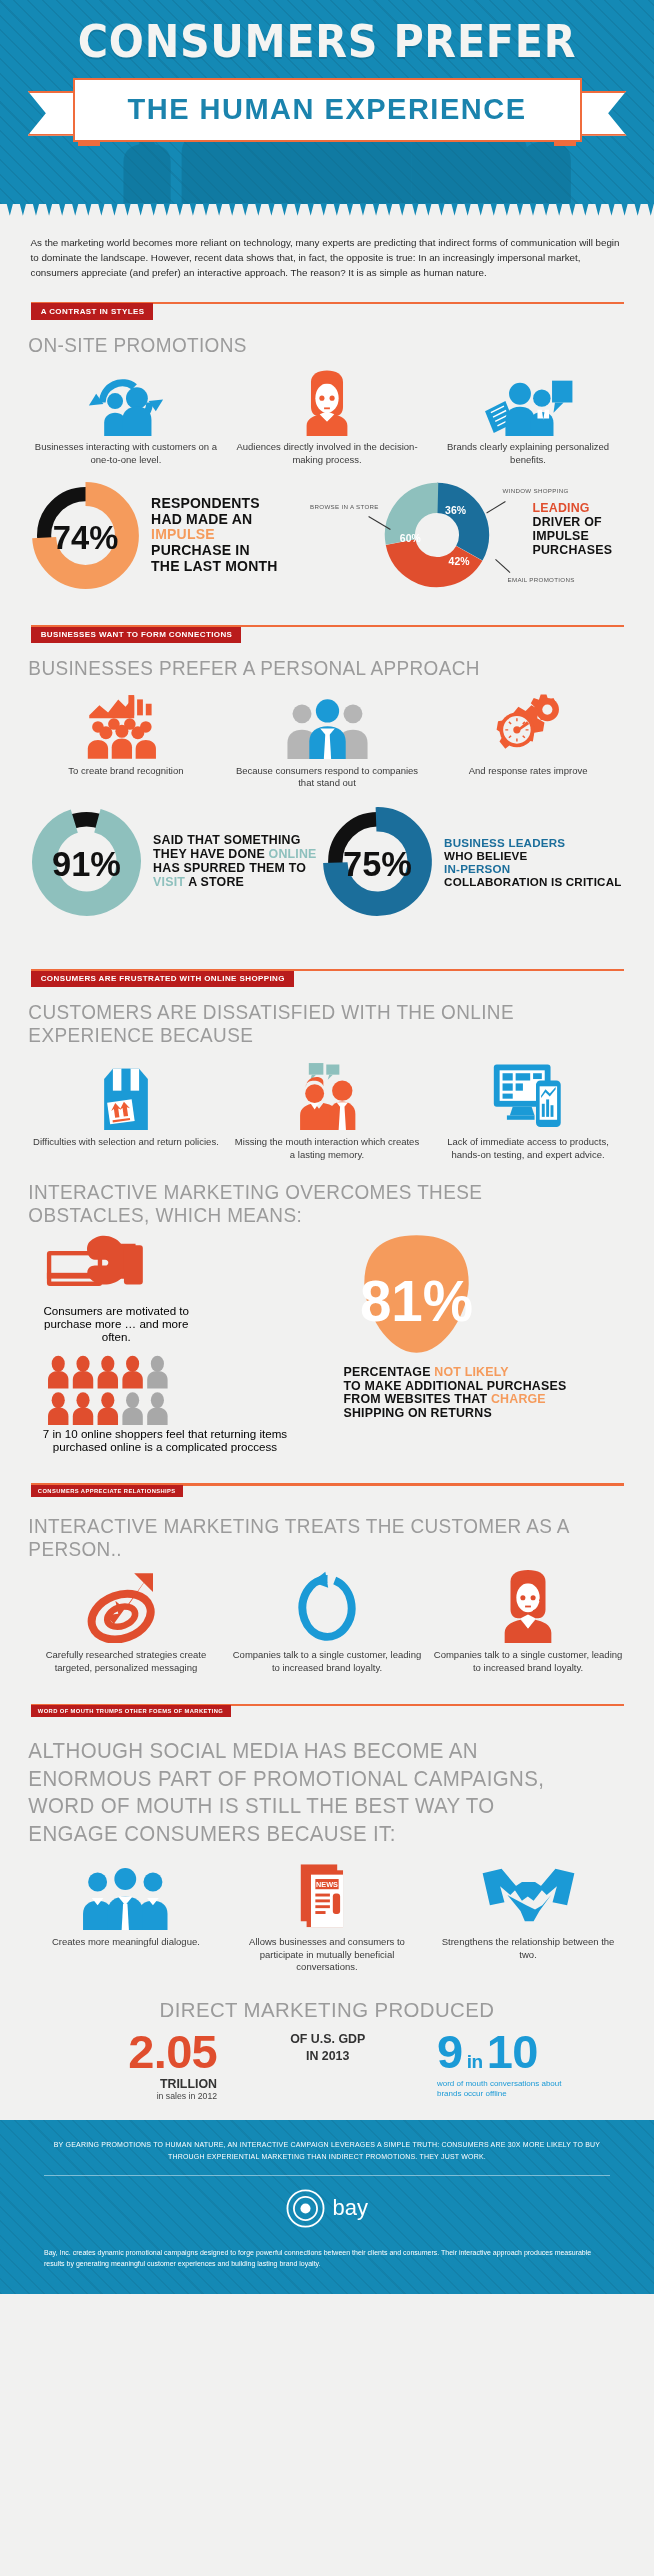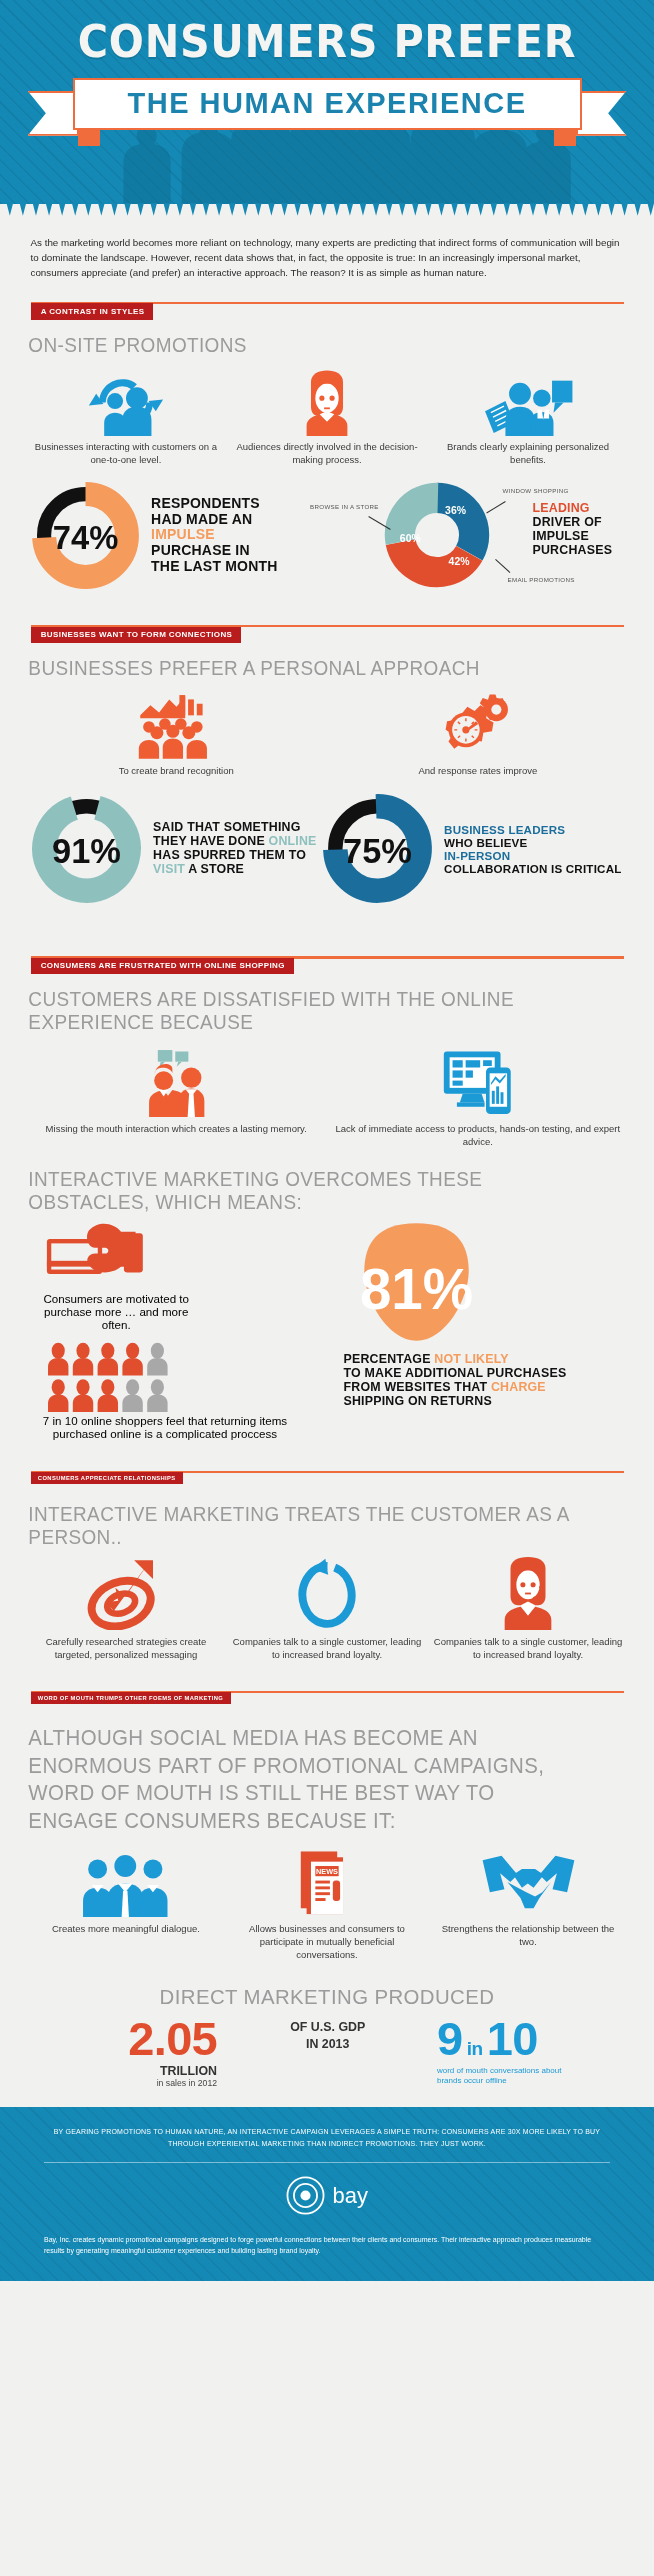--- a/index.html
+++ b/index.html
@@ -8,21 +8,21 @@
 
   
   .header{position:relative;height:204px;background:#1489b5;overflow:hidden;}
   .header .stripes{position:absolute;inset:0;
     background:repeating-linear-gradient(45deg,rgba(0,0,0,.07) 0 1.5px,rgba(0,0,0,0) 1.5px 10.2px);}
   .crowd{position:absolute;left:0;right:0;bottom:0;height:138px;opacity:.45;}
   .h-title{position:relative;text-align:center;padding-top:14.5px;
     font-family:"Liberation Sans Narrow","DejaVu Sans Condensed","Liberation Sans",sans-serif;
     font-weight:bold;font-size:45px;letter-spacing:0.7px;color:#f4f4f2;
     transform:scaleX(1.02);text-shadow:0 1.5px 0 rgba(0,0,0,.12);}
-  .ribbon{position:relative;margin:10.2px auto 0;width:509px;height:52px;text-align:center;}
+  .ribbon{position:relative;margin:10.2px auto 0;width:509px;height:64px;text-align:center;}
   .ribbon .tail{position:absolute;top:13px;width:51px;height:45px;background:#fff;border:2.2px solid #f06c3c;}
   .ribbon .tail.l{left:-45px;clip-path:polygon(0 0,100% 0,100% 100%,0 100%,36% 50%);}
   .ribbon .tail.r{right:-45px;clip-path:polygon(0 0,100% 0,64% 50%,100% 100%,0 100%);}
   .ribbon .tab{position:absolute;top:51px;width:22px;height:17.4px;background:#f06c3c;}
   .ribbon .tab.l{left:5.8px}.ribbon .tab.r{right:5.8px}
   .ribbon .body{position:absolute;inset:0;background:#fff;border:2.2px solid #f06c3c;
     display:flex;align-items:center;justify-content:center;}
   .ribbon .body span{font-family:"Liberation Sans Narrow","Liberation Sans",sans-serif;
     font-weight:bold;font-size:29px;letter-spacing:1.5px;color:#1b83ad;}
   .sawtooth{position:relative;height:11.6px;background:#f1f1f0;}
@@ -265,20 +265,37 @@
             <path d="M8 92V78c0-8 7-12 14-12s14 4 14 12v14z"></path>
             <path d="M41 92V76c0-8 7-12 14-12s14 4 14 12v16z"></path>
             <path d="M74 92V78c0-8 7-12 14-12s14 4 14 12v14z"></path>
           </g>
         </svg>
       </div>
       <div class="cap">To create brand recognition</div>
     </div>
     <div class="col">
       <div class="ico">
+        <svg width="95" height="67" viewBox="0 0 130 92">
+          <g fill="#b5b5b5">
+            <circle cx="30" cy="30" r="13"></circle>
+              <path d="M10 92V70c0-12 9-18 20-18s20 6 20 18v22z"></path>
+            <circle cx="100" cy="30" r="13"></circle>
+              <path d="M80 92V70c0-12 9-18 20-18s20 6 20 18v22z"></path>
+          </g>
+          <circle cx="65" cy="26" r="16" fill="#1b9ad6"></circle>
+          <path d="M40 92V68c0-14 11-21 25-21s25 7 25 21v24z" fill="#1b9ad6"></path>
+          <path d="M55 50h20l-10 12z" fill="#fff"></path>
+          <path d="M62 58h6l2 34h-10z" fill="#fff"></path>
+        </svg>
+      </div>
+      <div class="cap">Because consumers respond to companies that stand out</div>
+    </div>
+    <div class="col">
+      <div class="ico">
         <svg width="87" height="67" viewBox="0 0 120 92">
           <g fill="#ef5d33">
             <path d="M44 24l5-9 9 3 3-9h10l3 9 9-3 5 9-7 7 7 7-5 9-9-3-3 9H61l-3-9-9 3-5-9 7-7z" transform="translate(28,-4) scale(.8)"></path>
             <circle cx="86" cy="24" r="16"></circle>
             <circle cx="86" cy="24" r="7" fill="#f1f1f0"></circle>
             <path d="M38 30l8-10 10 6 8-8 10 6-2 12 10 6-2 12-12 2-2 12-12-2-6 10-10-6-10 8-8-10 6-10-10-6 2-12 12-2z"></path>
             <circle cx="44" cy="52" r="24"></circle>
             <circle cx="44" cy="52" r="19" fill="#f1f1f0"></circle>
             <circle cx="44" cy="52" r="5"></circle>
             <path d="M44 52l14-12 3 4-15 10z"></path>
@@ -321,20 +338,38 @@
     </div>
   </div>
 
   <div class="sec-head" style="margin-top:52px">
     <div class="rule"></div>
     <div class="tag">CONSUMERS ARE FRUSTRATED WITH ONLINE SHOPPING</div>
   </div>
   <div class="sub-head">CUSTOMERS ARE DISSATISFIED WITH THE ONLINE EXPERIENCE BECAUSE</div>
 
   <div class="cols" style="padding-top:16px">
+    <div class="col">
+      <div class="ico">
+        <svg width="70" height="67" viewBox="0 0 96 92">
+          <path d="M18 22h60v70H18z" fill="#1b9ad6"></path>
+          <path d="M18 22l12-14h36l12 14z" fill="#1b9ad6"></path>
+          <path d="M30 8h12v30h-12z" fill="#fff"></path>
+            <path d="M54 8h12v30H54z" fill="#fff"></path>
+          <path d="M42 8h12v34l-6-6-6 6z" fill="#1b9ad6"></path>
+          <rect x="24" y="52" width="34" height="30" fill="#fff" transform="rotate(-8 41 67)"></rect>
+          <g fill="#ef5d33" transform="rotate(-8 41 67)">
+            <path d="M32 74V62l-4 2 7-10 7 10-4-2v12z"></path>
+              <path d="M44 74V62l-4 2 7-10 7 10-4-2v12z"></path>
+            <rect x="28" y="77" width="24" height="3"></rect>
+          </g>
+        </svg>
+      </div>
+      <div class="cap">Difficulties with selection and return policies.</div>
+    </div>
     <div class="col">
       <div class="ico">
         <svg width="80" height="67" viewBox="0 0 110 92">
           <path d="M30 0h20v16H30z" fill="#8ec0bd"></path>
             <path d="M34 16l-2 8 8-8z" fill="#8ec0bd"></path>
           <path d="M54 2h18v14H54z" fill="#8ec0bd"></path>
             <path d="M58 16l-2 7 7-7z" fill="#8ec0bd"></path>
           <circle cx="38" cy="42" r="13" fill="#ef5d33"></circle>
           <path d="M26 30c2-8 22-8 24 2v-6c0-10-24-10-24 8z" fill="#ef5d33"></path>
           <path d="M18 92V72c0-10 8-15 20-17l6 8 6-8c12 2 20 7 20 17v20z" fill="#ef5d33"></path>

